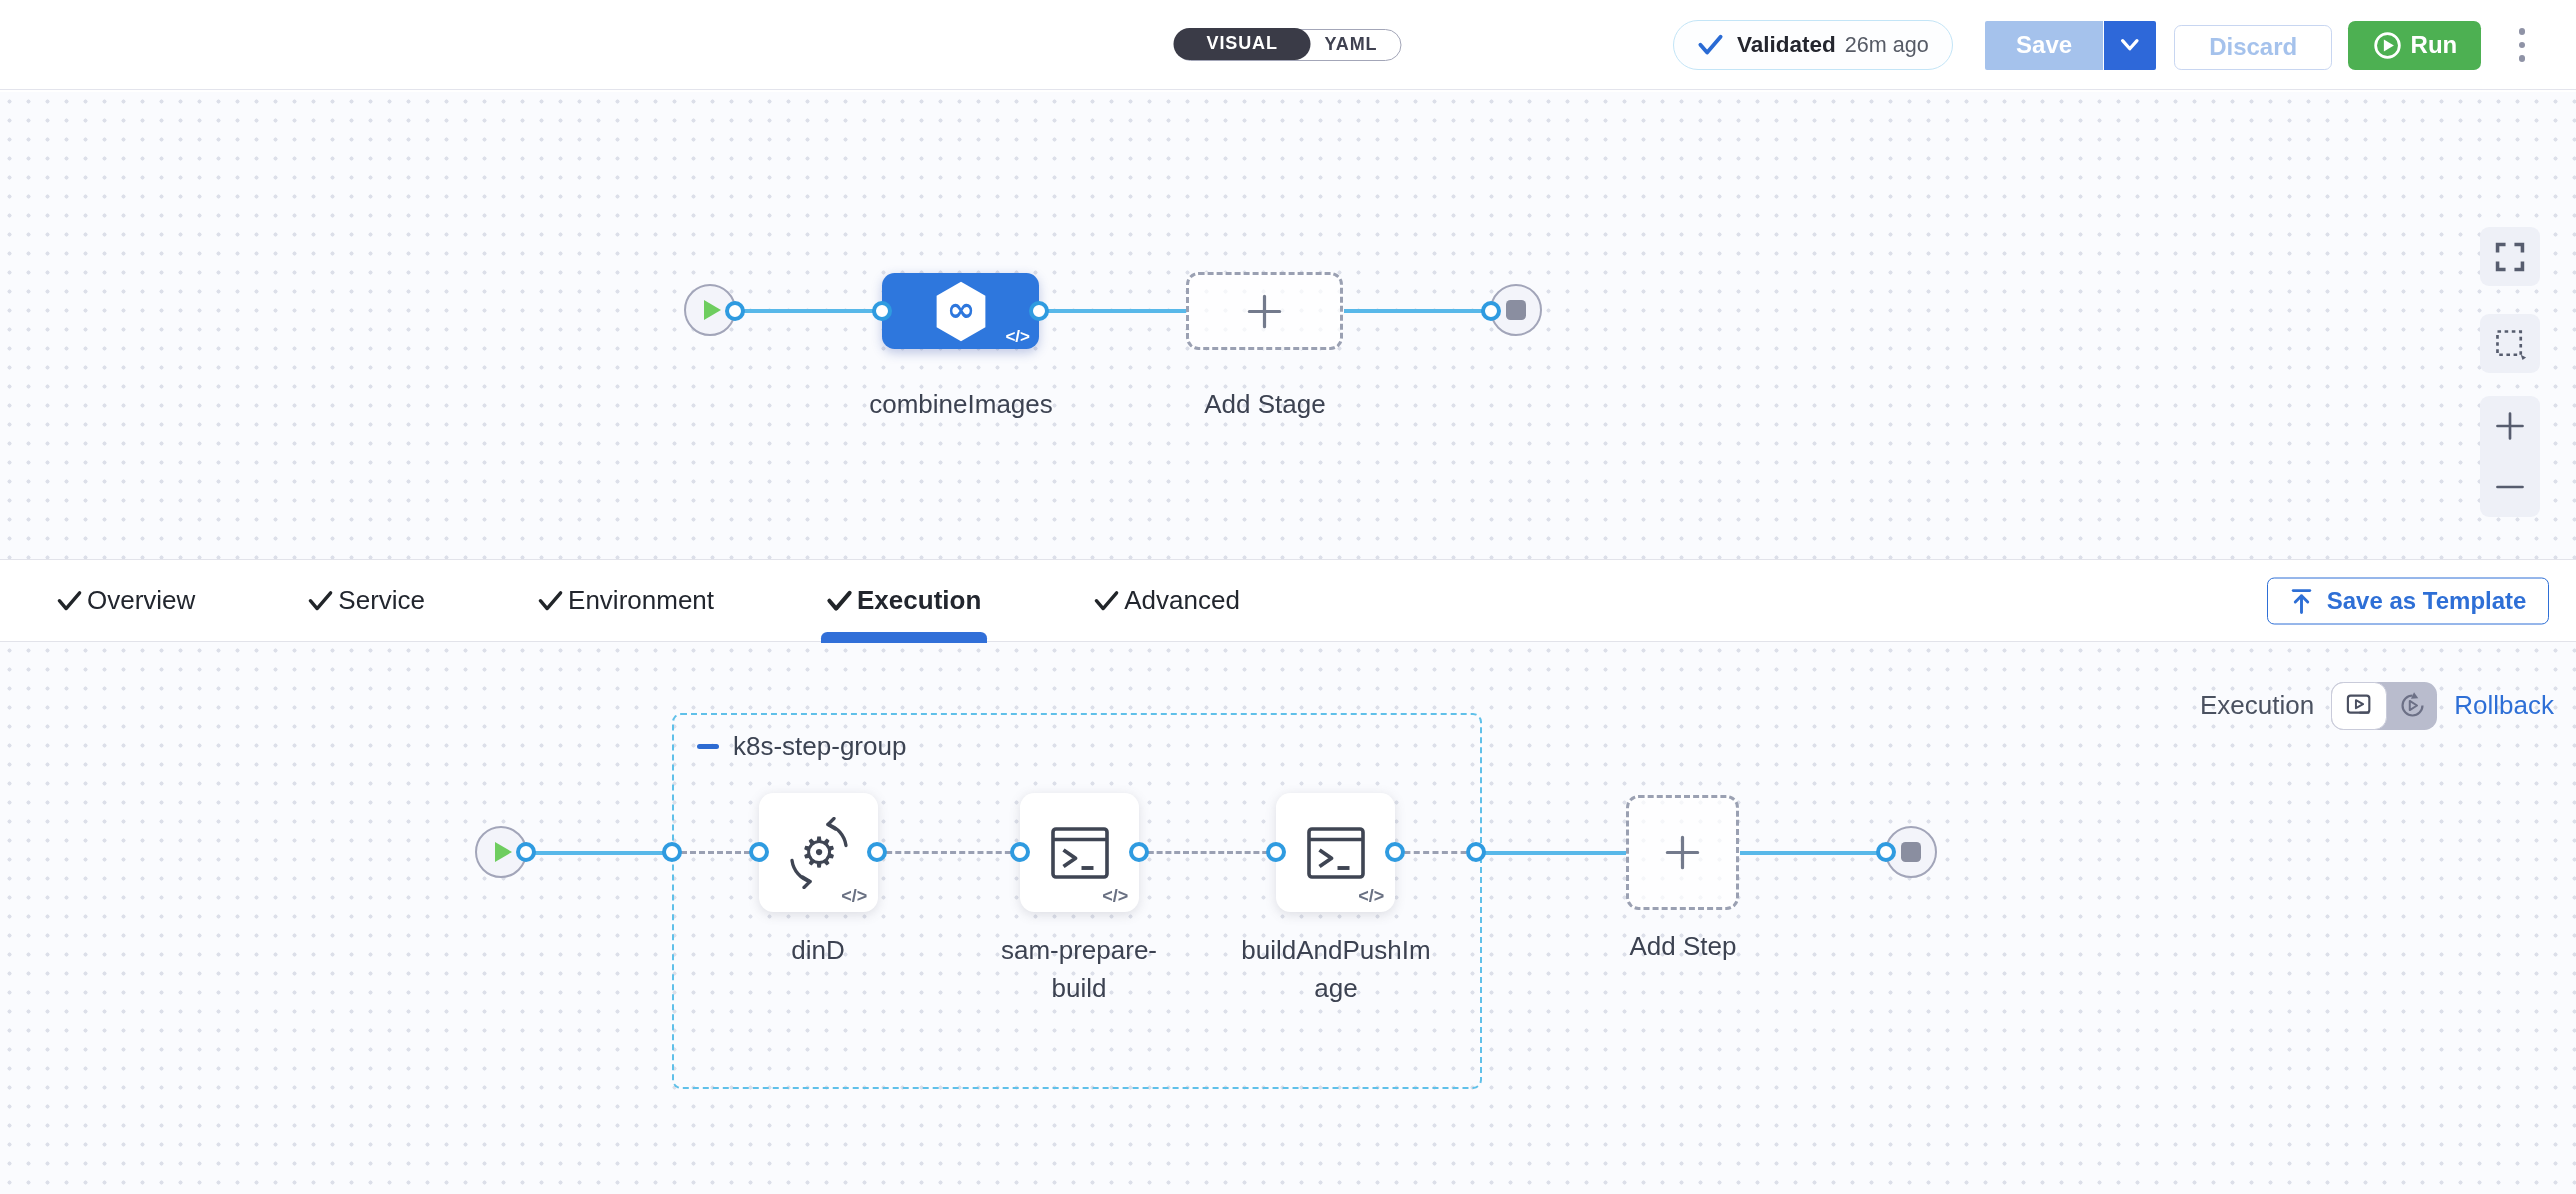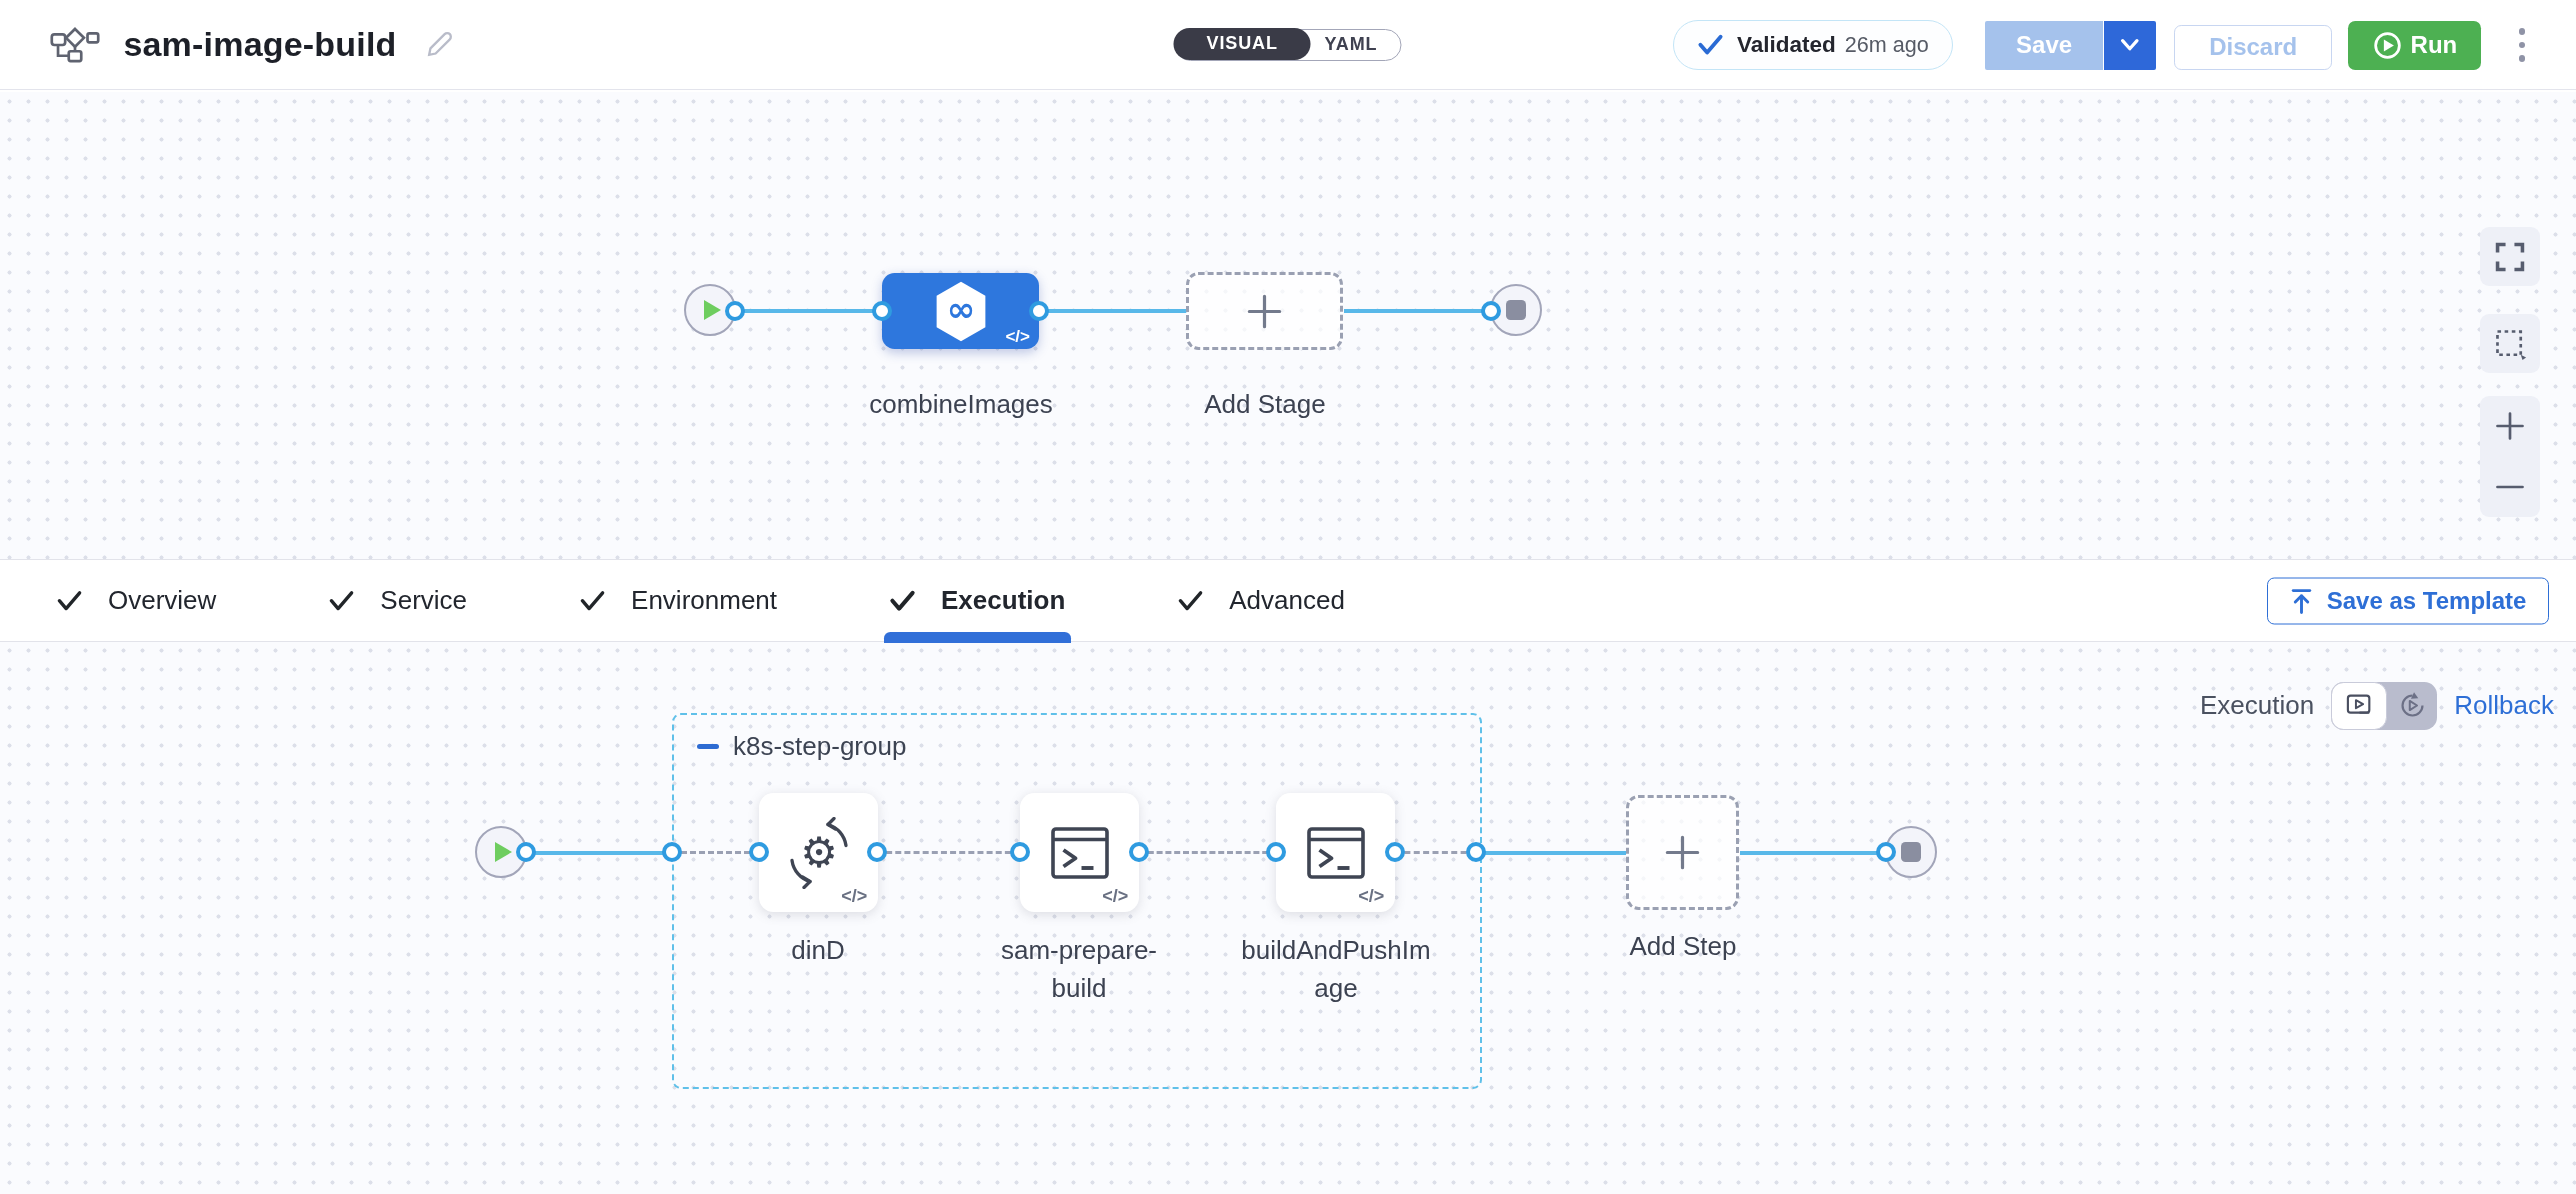--- a/index.html
+++ b/index.html
@@ -83,21 +83,21 @@
               display:flex; align-items:center; justify-content:center; }
   .zoom-pill { position:absolute; width:60px; height:121px; background:#eef0f7; border-radius:9px;
                display:flex; flex-direction:column; }
   .zoom-half { flex:1; display:flex; align-items:center; justify-content:center; font-size:36px;
                color:#565c6e; font-weight:400; }
 
   
   .tabsbar { position:absolute; left:0; top:559px; width:2576px; height:83px; background:#fff;
              border-top:1.8px solid #e2e3ea; border-bottom:1.8px solid #e2e3ea; display:flex; align-items:center;
              padding-left:56px; z-index:15; }
-  .tab { position:relative; height:100%; display:flex; align-items:center; gap:25px; margin-right:112px;
+  .tab { position:relative; height:100%; display:flex; align-items:center; gap:4px; margin-right:112px;
          font-size:26px; color:#22262e; }
   .tab.active .tab-label { font-weight:700; }
   .tab.active::after { content:""; position:absolute; left:-5.4px; right:-5.4px; bottom:-1.8px; height:10.8px;
                        background:#316fd8; border-radius:6.3px 6.3px 0 0; }
   .save-template-btn { position:absolute; right:27px; top:50%; transform:translateY(-50%);
                        height:47px; border:1.8px solid #2e6fd6; border-radius:7.2px; color:#2e6fd6;
                        background:#fff; font-size:24px; font-weight:600; display:flex; align-items:center;
                        gap:12.6px; padding:0 21.6px; }
 
   
@@ -109,36 +109,20 @@
   .mode-seg-right { position:absolute; right:0; top:0; width:50px; height:48px; display:flex;
                     align-items:center; justify-content:center; }
   .mode-link { font-size:26px; color:#2e6fd6; }
 </style>
 </head>
 <body>
 
 <div class="app">
 
   <div class="header">
-    <div class="header-left">
-      <svg width="50" height="36" viewBox="0 0 56 40">
-        <g fill="none" stroke="#5f6370" stroke-width="3">
-          <rect x="2" y="8" width="15" height="12" rx="3"></rect>
-          <path d="M28 2 L38 12 L28 22 L18 12 Z"></path>
-          <rect x="42" y="7" width="12" height="10" rx="2"></rect>
-          <rect x="21" y="27" width="14" height="11" rx="2"></rect>
-          <path d="M9 20 L9 32 L21 32"></path>
-          <path d="M28 22 L28 27"></path>
-        </g>
-      </svg>
-      <div class="page-title">sam-image-build</div>
-      <svg class="pencil" width="31" height="31" viewBox="0 0 24 24">
-        <path d="M4 20 L5 15 L16 4 C17 3 19 3 20 4 C21 5 21 7 20 8 L9 19 Z" fill="none" stroke="#b9bcc9" stroke-width="1.8"></path>
-      </svg>
-    </div>
 
     <div class="vy-toggle">
       <div class="vy-visual">VISUAL</div>
       <div class="vy-yaml">YAML</div>
     </div>
 
     <div class="header-right">
       <div class="validated-pill">
         <svg width="27" height="23.4" viewBox="0 0 24 20">
           <path d="M3 10 L9 17 L21 3" fill="none" stroke="#2a6bd4" stroke-width="3.4" stroke-linecap="round" stroke-linejoin="round"></path>

